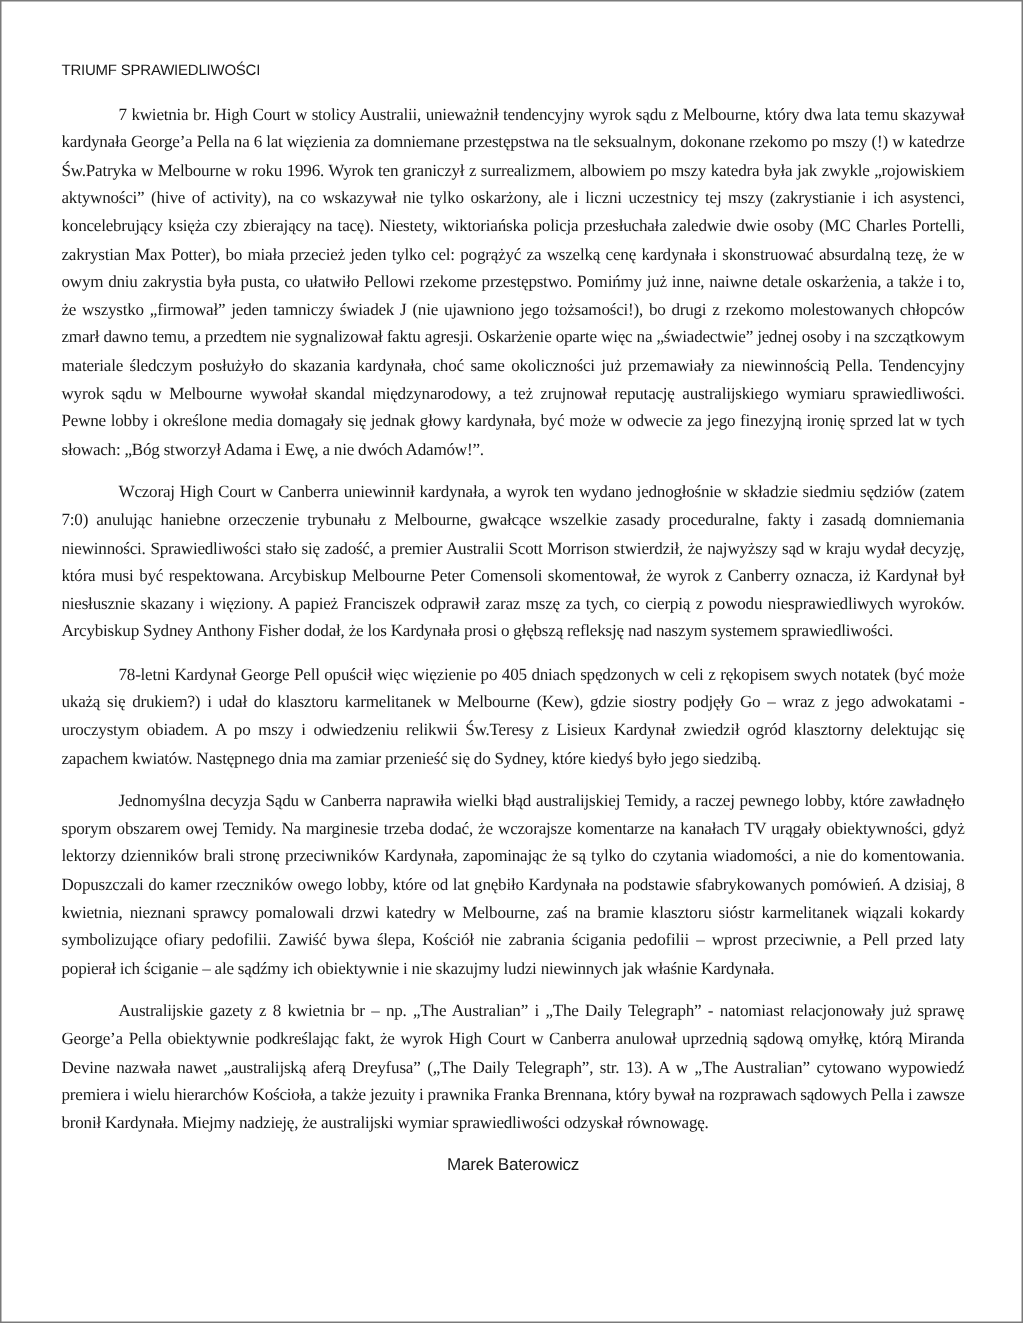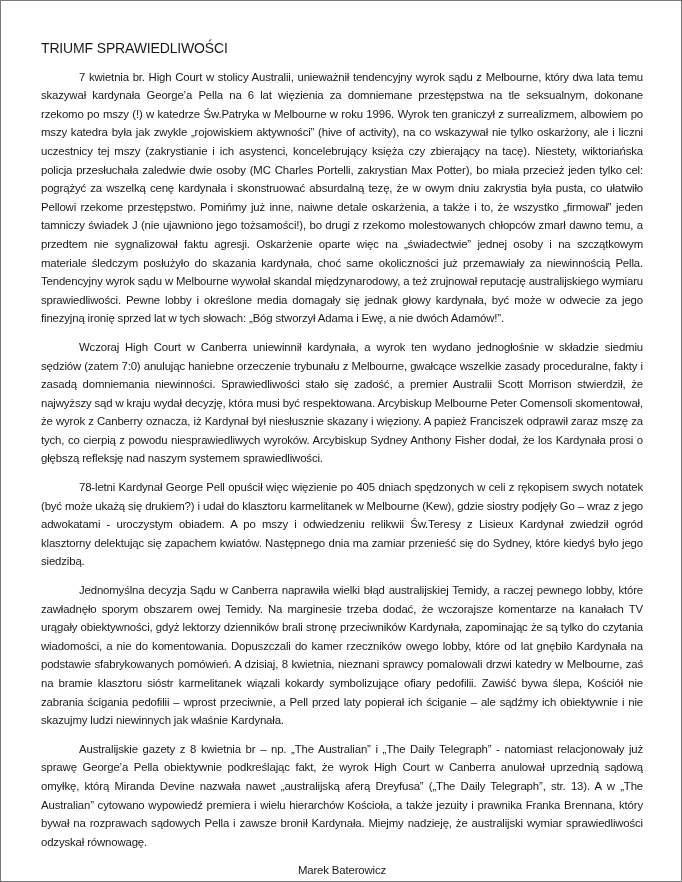--- a/index.html
+++ b/index.html
@@ -7,22 +7,22 @@
   .page {
     position:absolute; left:0; top:0; width:680px; height:880px;
     border:1px solid #7a7a7a; background:#fff;
   }
   .content {
     position:absolute; left:40px; top:38px; width:602px;
     font-family:"Liberation Sans", sans-serif;
     font-size:11.4px; color:#1a1a1a; line-height:18.6px;
     letter-spacing:-0.15px;
   }
-  .title { margin:0 0 10px 0; font-size:14px; }
-  .para { margin:0 0 10px 0; text-align:justify; text-indent:38px; }
+  .title { margin:0 0 10px 0; font-size:10px; }
+  .para { margin:0 0 10px 0; text-align:justify; text-indent:38px;font-family:Liberation Serif, serif; }
   .signature { text-align:center; margin-top:2px; padding-right:0; }
 </style>
 </head>
 <body>
 
 <div class="page">
   <div class="content">
     <p class="title">TRIUMF SPRAWIEDLIWOŚCI</p>
     <p class="para">7 kwietnia br. High Court w stolicy Australii, unieważnił tendencyjny wyrok sądu z Melbourne, który dwa lata temu skazywał kardynała George’a Pella na 6 lat więzienia za domniemane przestępstwa na tle seksualnym, dokonane rzekomo po mszy (!) w katedrze Św.Patryka w Melbourne w roku 1996. Wyrok ten graniczył z surrealizmem, albowiem po mszy katedra była jak zwykle „rojowiskiem aktywności” (hive of activity), na co wskazywał nie tylko oskarżony, ale i liczni uczestnicy tej mszy (zakrystianie i ich asystenci, koncelebrujący księża czy zbierający na tacę). Niestety, wiktoriańska policja przesłuchała zaledwie dwie osoby (MC Charles Portelli, zakrystian Max Potter), bo miała przecież jeden tylko cel: pogrążyć za wszelką cenę kardynała i skonstruować absurdalną tezę, że w owym dniu zakrystia była pusta, co ułatwiło Pellowi rzekome przestępstwo. Pomińmy już inne, naiwne detale oskarżenia, a także i to, że wszystko „firmował” jeden tamniczy świadek J (nie ujawniono jego tożsamości!), bo drugi z rzekomo molestowanych chłopców zmarł dawno temu, a przedtem nie sygnalizował faktu agresji. Oskarżenie oparte więc na „świadectwie” jednej osoby i na szczątkowym materiale śledczym posłużyło do skazania kardynała, choć same okoliczności już przemawiały za niewinnością Pella. Tendencyjny wyrok sądu w Melbourne wywołał skandal międzynarodowy, a też zrujnował reputację australijskiego wymiaru sprawiedliwości. Pewne lobby i określone media domagały się jednak głowy kardynała, być może w odwecie za jego finezyjną ironię sprzed lat w tych słowach: „Bóg stworzył Adama i Ewę, a nie dwóch Adamów!”.</p>
     <p class="para">Wczoraj High Court w Canberra uniewinnił kardynała, a wyrok ten wydano jednogłośnie w składzie siedmiu sędziów (zatem 7:0) anulując haniebne orzeczenie trybunału z Melbourne, gwałcące wszelkie zasady proceduralne, fakty i zasadą domniemania niewinności. Sprawiedliwości stało się zadość, a premier Australii Scott Morrison stwierdził, że najwyższy sąd w kraju wydał decyzję, która musi być respektowana. Arcybiskup Melbourne Peter Comensoli skomentował, że wyrok z Canberry oznacza, iż Kardynał był niesłusznie skazany i więziony. A papież Franciszek odprawił zaraz mszę za tych, co cierpią z powodu niesprawiedliwych wyroków. Arcybiskup Sydney Anthony Fisher dodał, że los Kardynała prosi o głębszą refleksję nad naszym systemem sprawiedliwości.</p>

